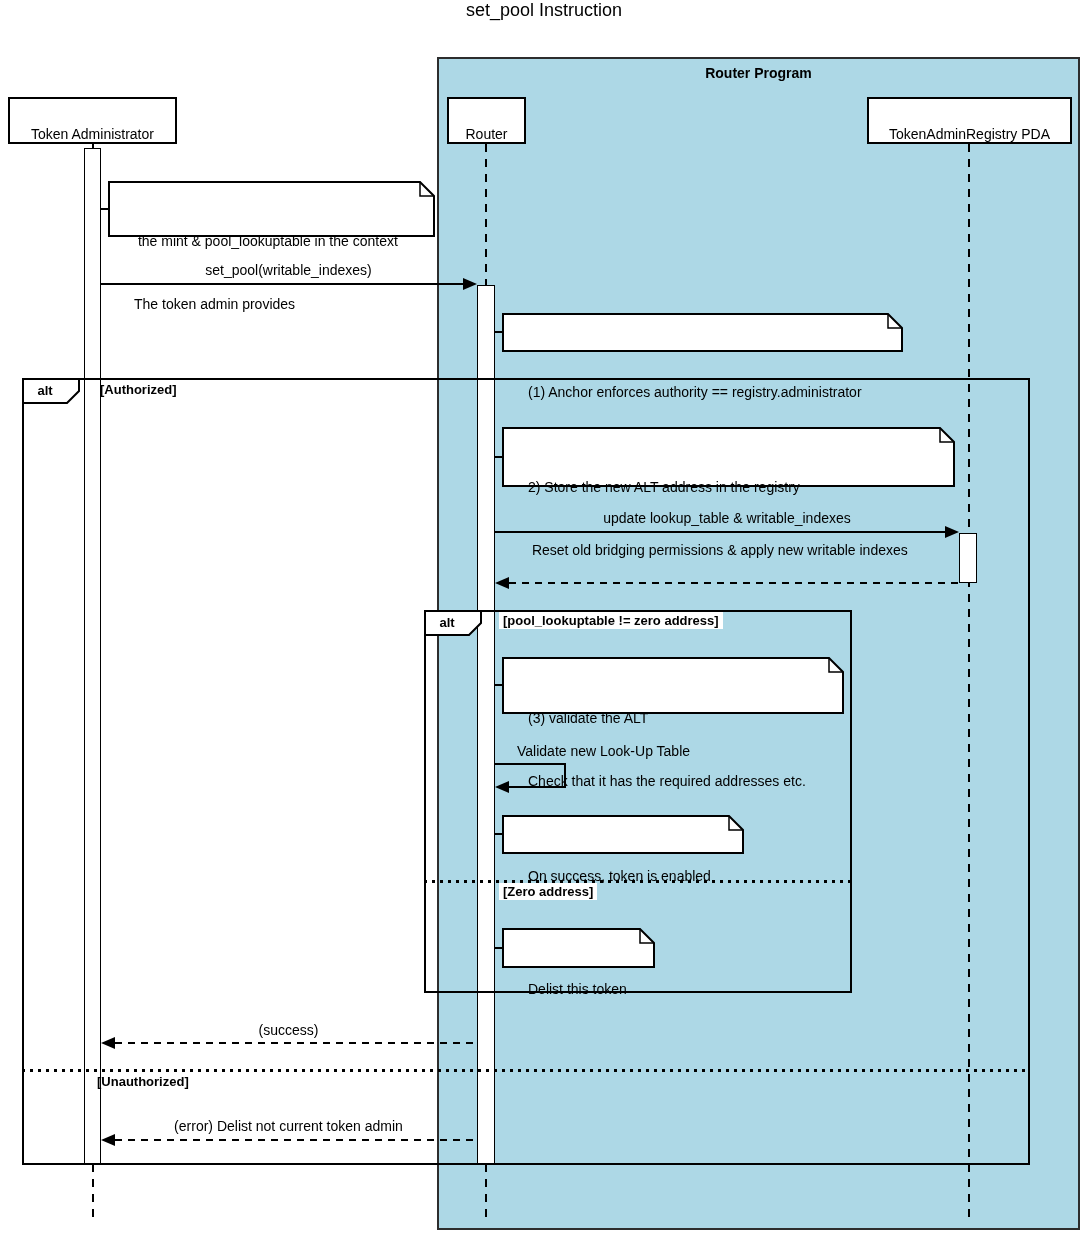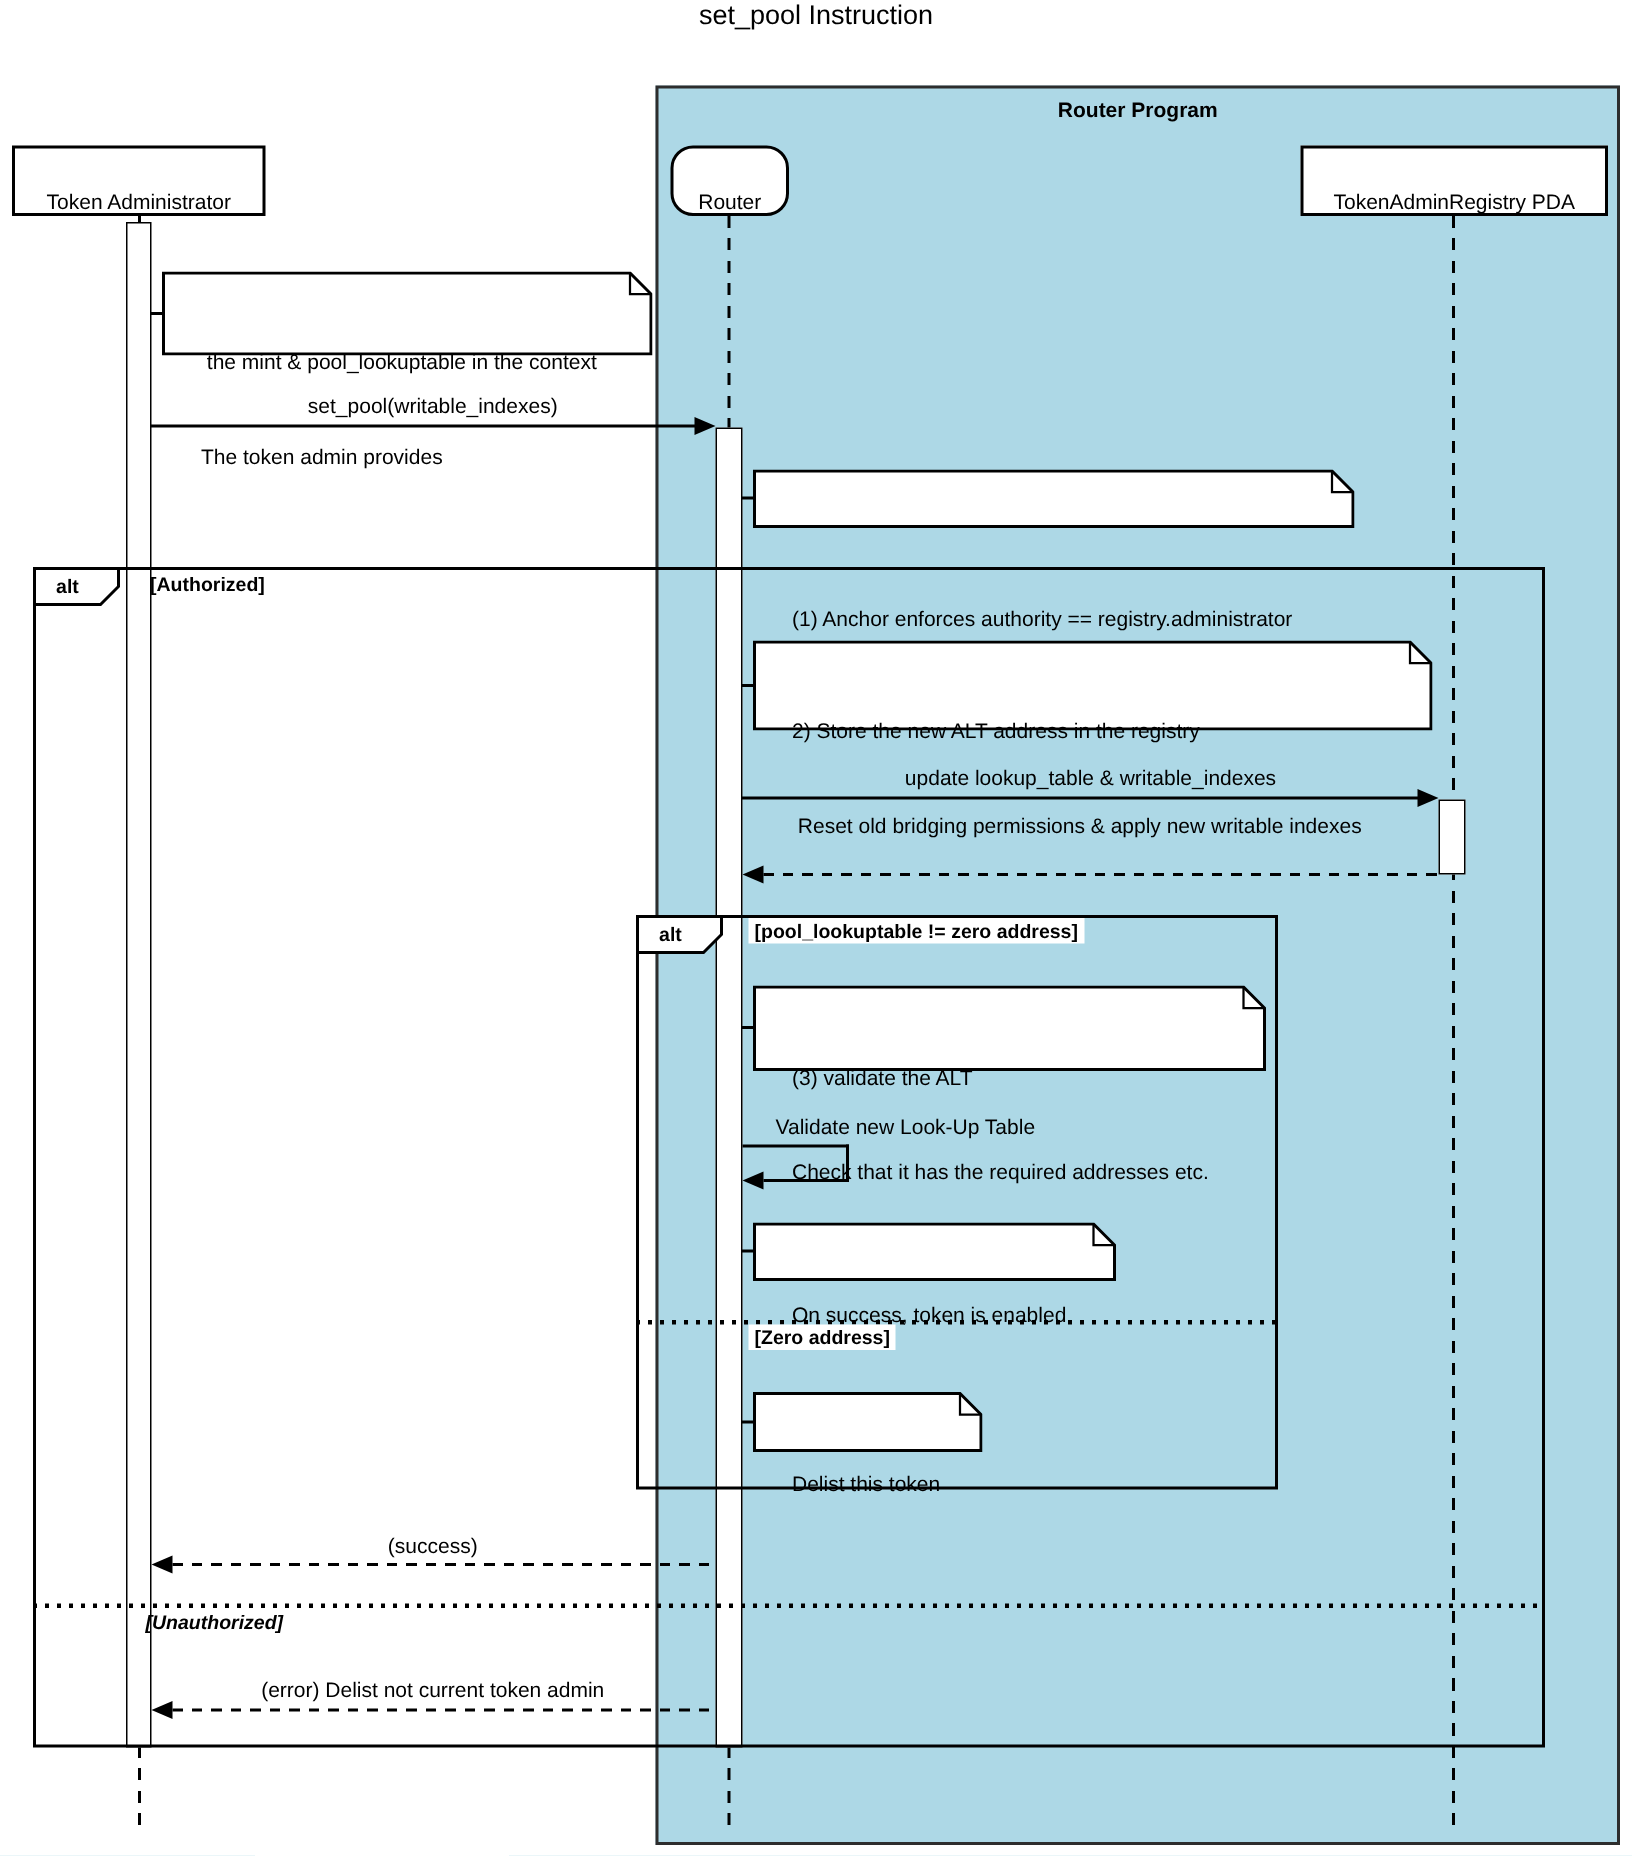--- a/index.html
+++ b/index.html
@@ -59,41 +59,41 @@
   <div class="abs frame-box"></div>
   <div class="abs frame-label">Router Program</div>
 
   <div class="abs lifeline" style="left:92px; top:144px; height:1078px;"></div>
   <div class="abs lifeline" style="left:485px; top:144px; height:1078px;"></div>
   <div class="abs lifeline" style="left:968px; top:144px; height:1078px;"></div>
 
   <div class="abs participant" style="left:8px; top:97px; width:169px; height:47px;">
     <span>Token Administrator</span>
   </div>
-  <div class="abs participant" style="left:447px; top:97px; width:79px; height:47px;border-radius:15px;">
+  <div class="abs participant" style="left:447px; top:97px; width:79px; height:47px;">
     <span>Router</span>
   </div>
   <div class="abs participant" style="left:867px; top:97px; width:205px; height:47px;">
     <span>TokenAdminRegistry PDA</span>
   </div>
 
   <div class="abs activation" style="left:84px; top:148px; width:17px; height:1017px;"></div>
   <div class="abs activation" style="left:477px; top:285px; width:18px; height:880px;"></div>
   <div class="abs activation" style="left:959px; top:533px; width:18px; height:50px;"></div>
 
   <div class="abs alt-frame" style="left:22px; top:378px; width:1008px; height:787px;"></div>
   <div class="abs alt-pent" style="left:22px; top:378px;">
     <svg width="58" height="26">
         <path d="M1,1 H57 V13 L45,25 H1 Z" fill="#ffffff" stroke="#000" stroke-width="2"></path>
       </svg>
   </div>
   <div class="abs alt-keyword" style="left:22px; top:383px; width:46px; text-align:center;">alt</div>
   <div class="abs guard" style="left:100px; top:382px;">[Authorized]</div>
   <div class="abs divider" style="left:22px; top:1069px; width:1008px;"></div>
-  <div class="abs guard" style="left:97px; top:1074px;font-style:italic;">[Unauthorized]</div>
+  <div class="abs guard" style="left:97px; top:1074px;">[Unauthorized]</div>
 
   <div class="abs alt-frame" style="left:424px; top:610px; width:428px; height:383px;"></div>
   <div class="abs alt-pent" style="left:424px; top:610px;">
     <svg width="58" height="26">
         <path d="M1,1 H57 V13 L45,25 H1 Z" fill="#ffffff" stroke="#000" stroke-width="2"></path>
       </svg>
   </div>
   <div class="abs alt-keyword" style="left:424px; top:615px; width:46px; text-align:center;">alt</div>
   <div class="abs guard guard-onblue" style="left:499px; top:612px;">[pool_lookuptable != zero address]</div>
   <div class="abs divider" style="left:424px; top:880px; width:428px;"></div>
@@ -135,21 +135,21 @@
       <div>The token admin provides</div>
     </div>
   </div>
 
   <div class="abs connector" style="left:494px; top:331px; width:9px;"></div>
   <div class="abs note" style="left:502px; top:313px; width:401px; height:39px;">
     <svg width="401" height="39">
       <path d="M1,1 L386,1 L400,15 L400,38 L1,38 Z" fill="#ffffff" stroke="#000" stroke-width="2"></path>
       <path d="M386,1 L386,15 L400,15" fill="none" stroke="#000" stroke-width="1.5"></path>
     </svg>
-    <div class="note-text" style="padding-top:5px;margin-top:42px;">
+    <div class="note-text" style="padding-top:27px;">
       <div>(1) Anchor enforces authority == registry.administrator</div>
     </div>
   </div>
 
   <div class="abs connector" style="left:494px; top:456px; width:9px;"></div>
   <div class="abs note" style="left:502px; top:427px; width:453px; height:60px;">
     <svg width="453" height="60">
       <path d="M1,1 L438,1 L452,15 L452,59 L1,59 Z" fill="#ffffff" stroke="#000" stroke-width="2"></path>
       <path d="M438,1 L438,15 L452,15" fill="none" stroke="#000" stroke-width="1.5"></path>
     </svg>

